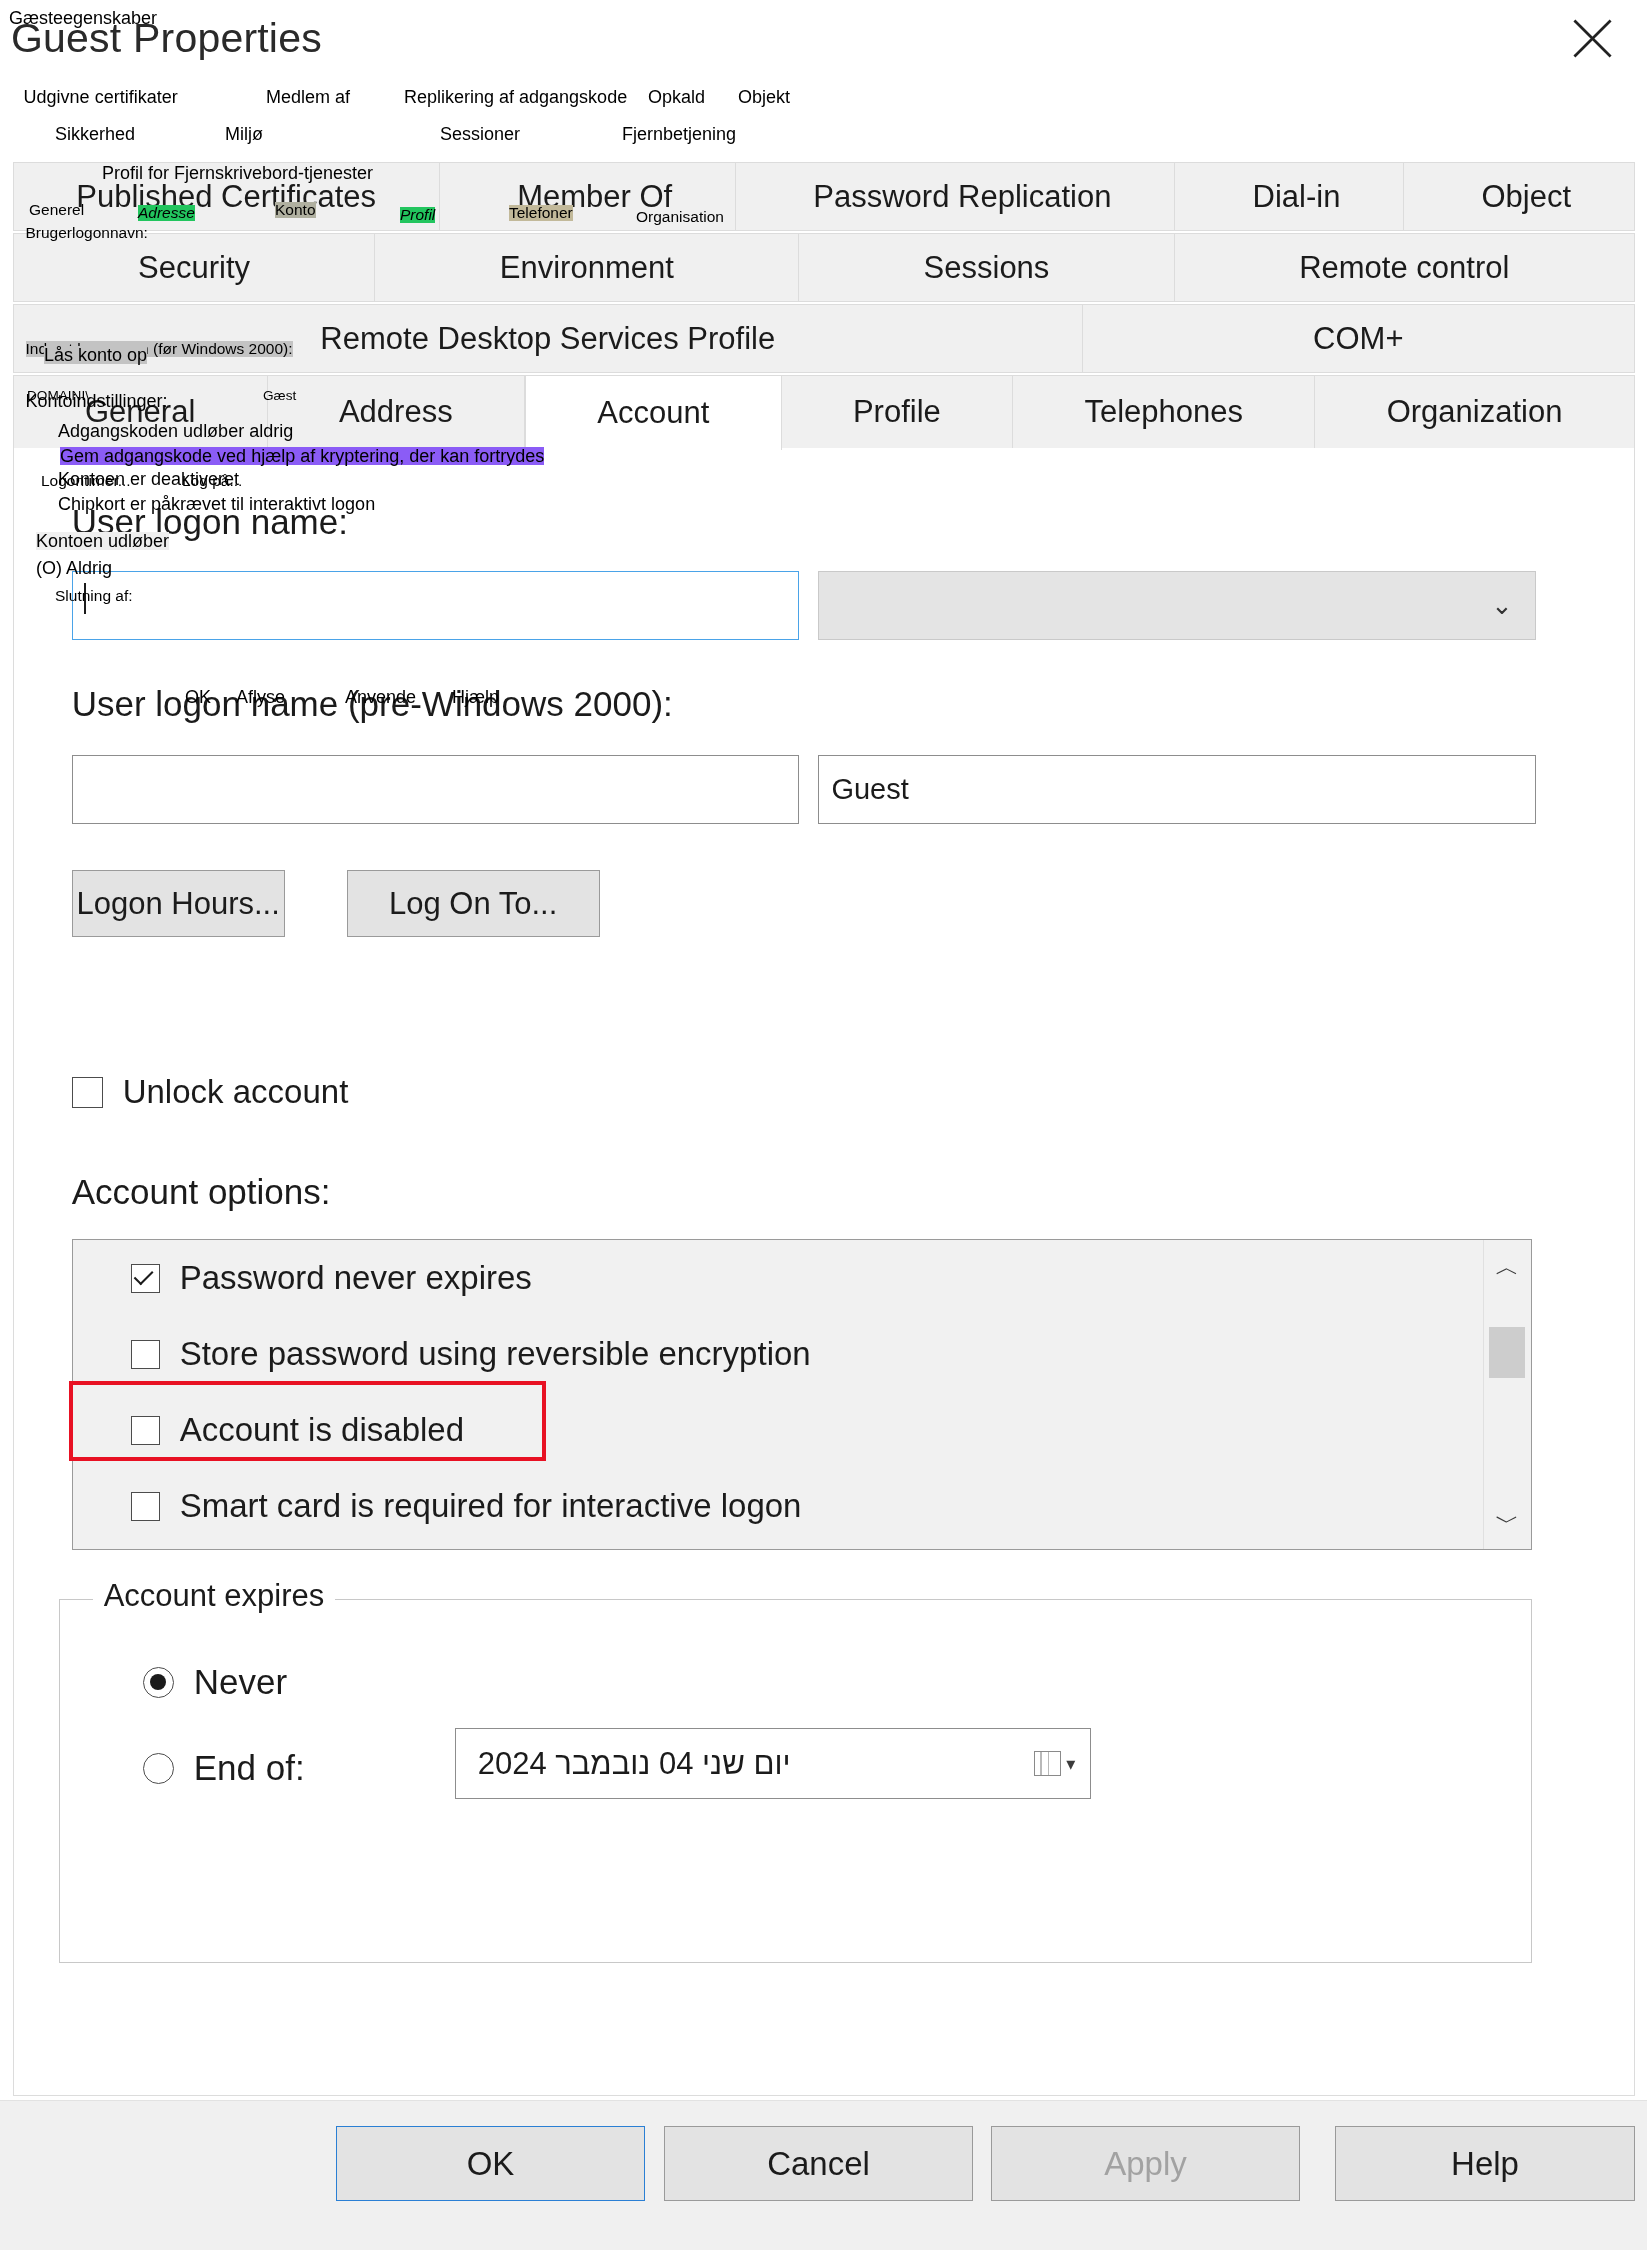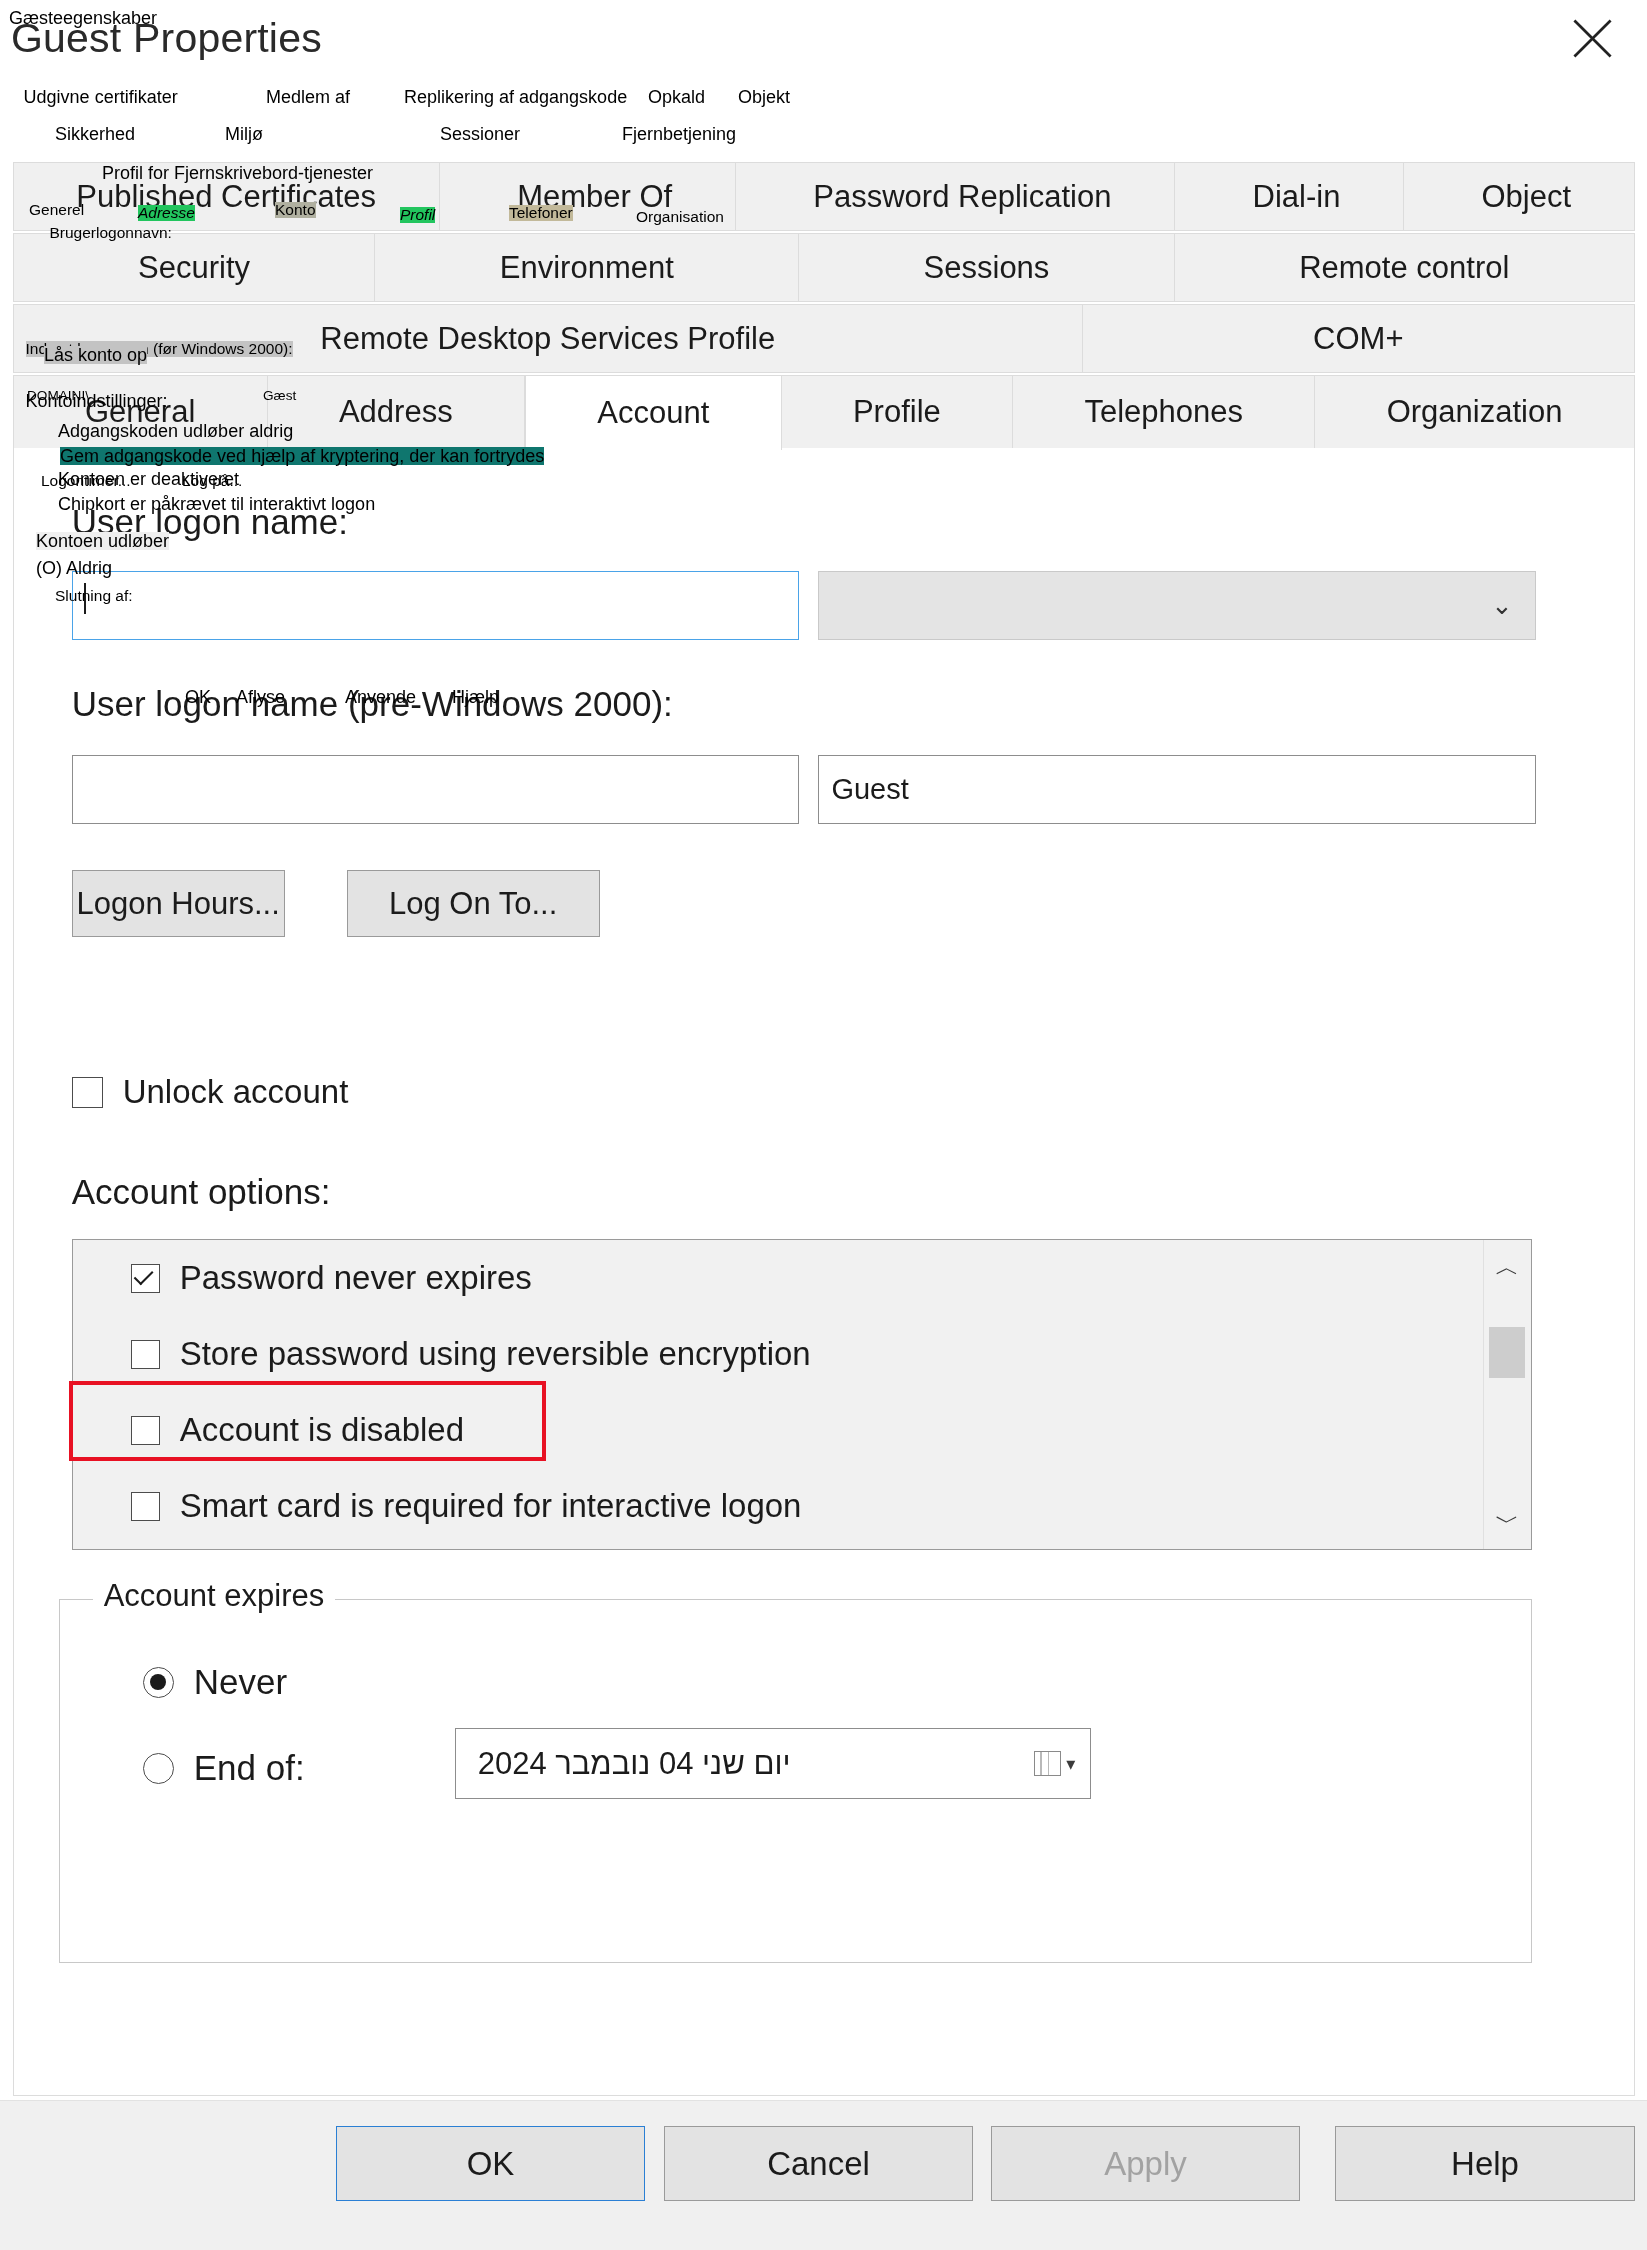--- a/index.html
+++ b/index.html
@@ -18,21 +18,21 @@
     font-size:18px;
     color:#000;
     white-space:nowrap;
     line-height:1;
     z-index:50;
   }
   .ovl.hl-grey{background:#c3c3c3;}
   .ovl.hl-grey2{background:#b0b0a0;}
   .ovl.hl-tan{background:#c2b99a;}
   .ovl.hl-white{background:#22c55e;font-style:italic;}
-  .ovl.hl-peach{background:#0f766e;text-align:right;}
+  .ovl.hl-peach{background:#8b5cf6;text-align:right;}
   .ovl.hl-lgrey{background:#efefef;}
   .ovl.sm{font-size:15.5px;}
   .ovl.xs{font-size:13.6px;}
 
   
   .close-btn{
     position:absolute;right:22px;top:11px;width:65px;height:55px;
     display:flex;align-items:center;justify-content:center;
     z-index:40;cursor:pointer;
   }
@@ -352,21 +352,21 @@
 
 <div class="ovl" style="left:102px;top:164px;">Profil for Fjernskrivebord-tjenester</div>
 
 <div class="ovl sm" style="left:29px;top:202px;">Generel</div>
 <div class="ovl sm hl-white" style="left:138px;top:205px;">Adresse</div>
 <div class="ovl sm hl-grey2" style="left:275px;top:202px;">Konto</div>
 <div class="ovl sm hl-white" style="left:400px;top:207px;">Profil</div>
 <div class="ovl sm hl-tan" style="left:509px;top:205px;">Telefoner</div>
 <div class="ovl sm" style="left:636px;top:209px;">Organisation</div>
 
-<div class="ovl sm" style="left:25.5px;top:225px;margin-left:24px;">Brugerlogonnavn:</div>
+<div class="ovl sm" style="left:25.5px;top:225px;">Brugerlogonnavn:</div>
 
 <div class="ovl sm hl-grey" style="left:25.5px;top:341px;">Indsæt logonnavn (før Windows 2000):</div>
 <div class="ovl xs" style="left:27px;top:389px;">DOMAINI\</div>
 <div class="ovl xs" style="left:263px;top:389px;">Gæst</div>
 
 <div class="ovl sm" style="left:41px;top:473px;">Logontimer...</div>
 <div class="ovl sm" style="left:182px;top:473px;">Log på...</div>
 
 <div class="ovl hl-grey" style="left:44px;top:346px;">Lås konto op</div>
 

